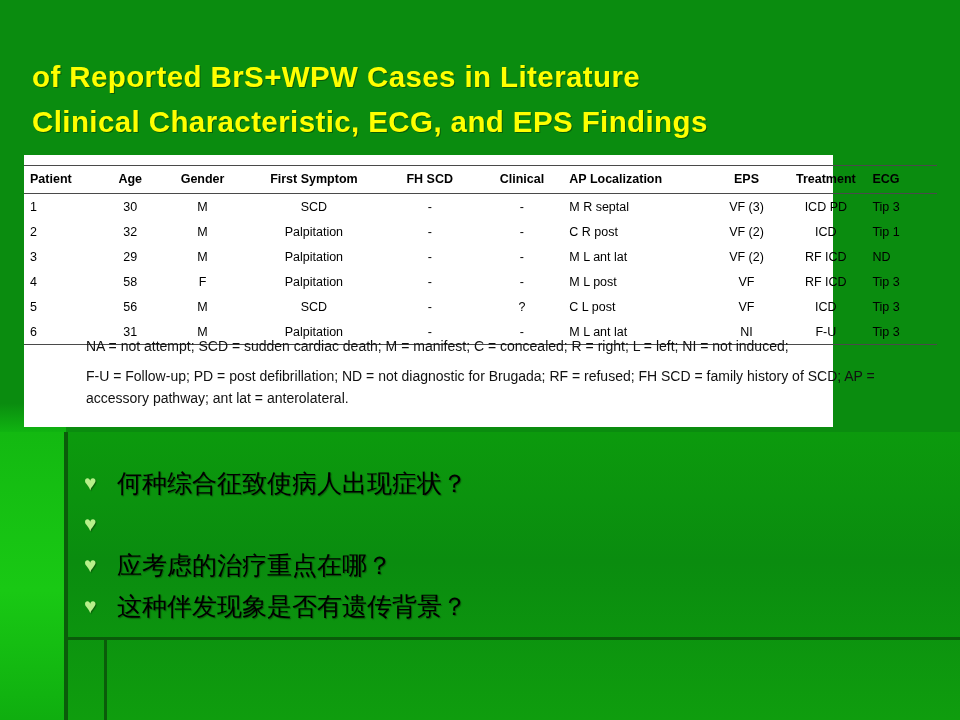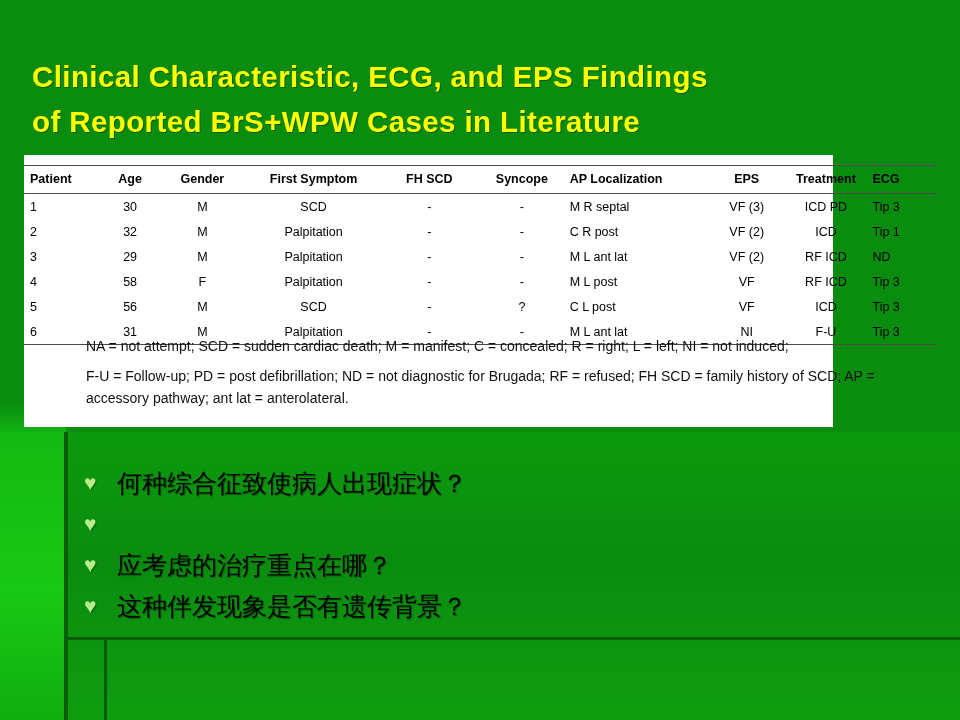--- a/index.html
+++ b/index.html
@@ -193,35 +193,35 @@
 
   <div class="left-band"></div>
   <div class="left-band-lower"></div>
   <div class="body-wash"></div>
 
   <div class="rule-v-main"></div>
   <div class="rule-h"></div>
   <div class="rule-v-second"></div>
 
   <div class="title">
+    <span class="title-line">of Reported BrS+WPW Cases in Literature</span>
     <span class="title-line">Clinical Characteristic, ECG, and EPS Findings</span>
-    <span class="title-line">of Reported BrS+WPW Cases in Literature</span>
   </div>
 
   <div class="table-panel">
     <div class="tbl-inner">
       <table class="data">
         <thead>
           <tr>
             <th class="c-patient">Patient</th>
             <th class="c-age">Age</th>
             <th class="c-gender">Gender</th>
             <th class="c-symptom">First Symptom</th>
             <th class="c-fhscd">FH SCD</th>
-            <th class="c-syncope">Syncope</th>
+            <th class="c-syncope">Clinical</th>
             <th class="c-ap">AP Localization</th>
             <th class="c-eps">EPS</th>
             <th class="c-treat">Treatment</th>
             <th class="c-ecg">ECG</th>
           </tr>
         </thead>
         <tbody>
           <tr>
             <td class="c-patient">1</td>
             <td class="c-age">30</td>

